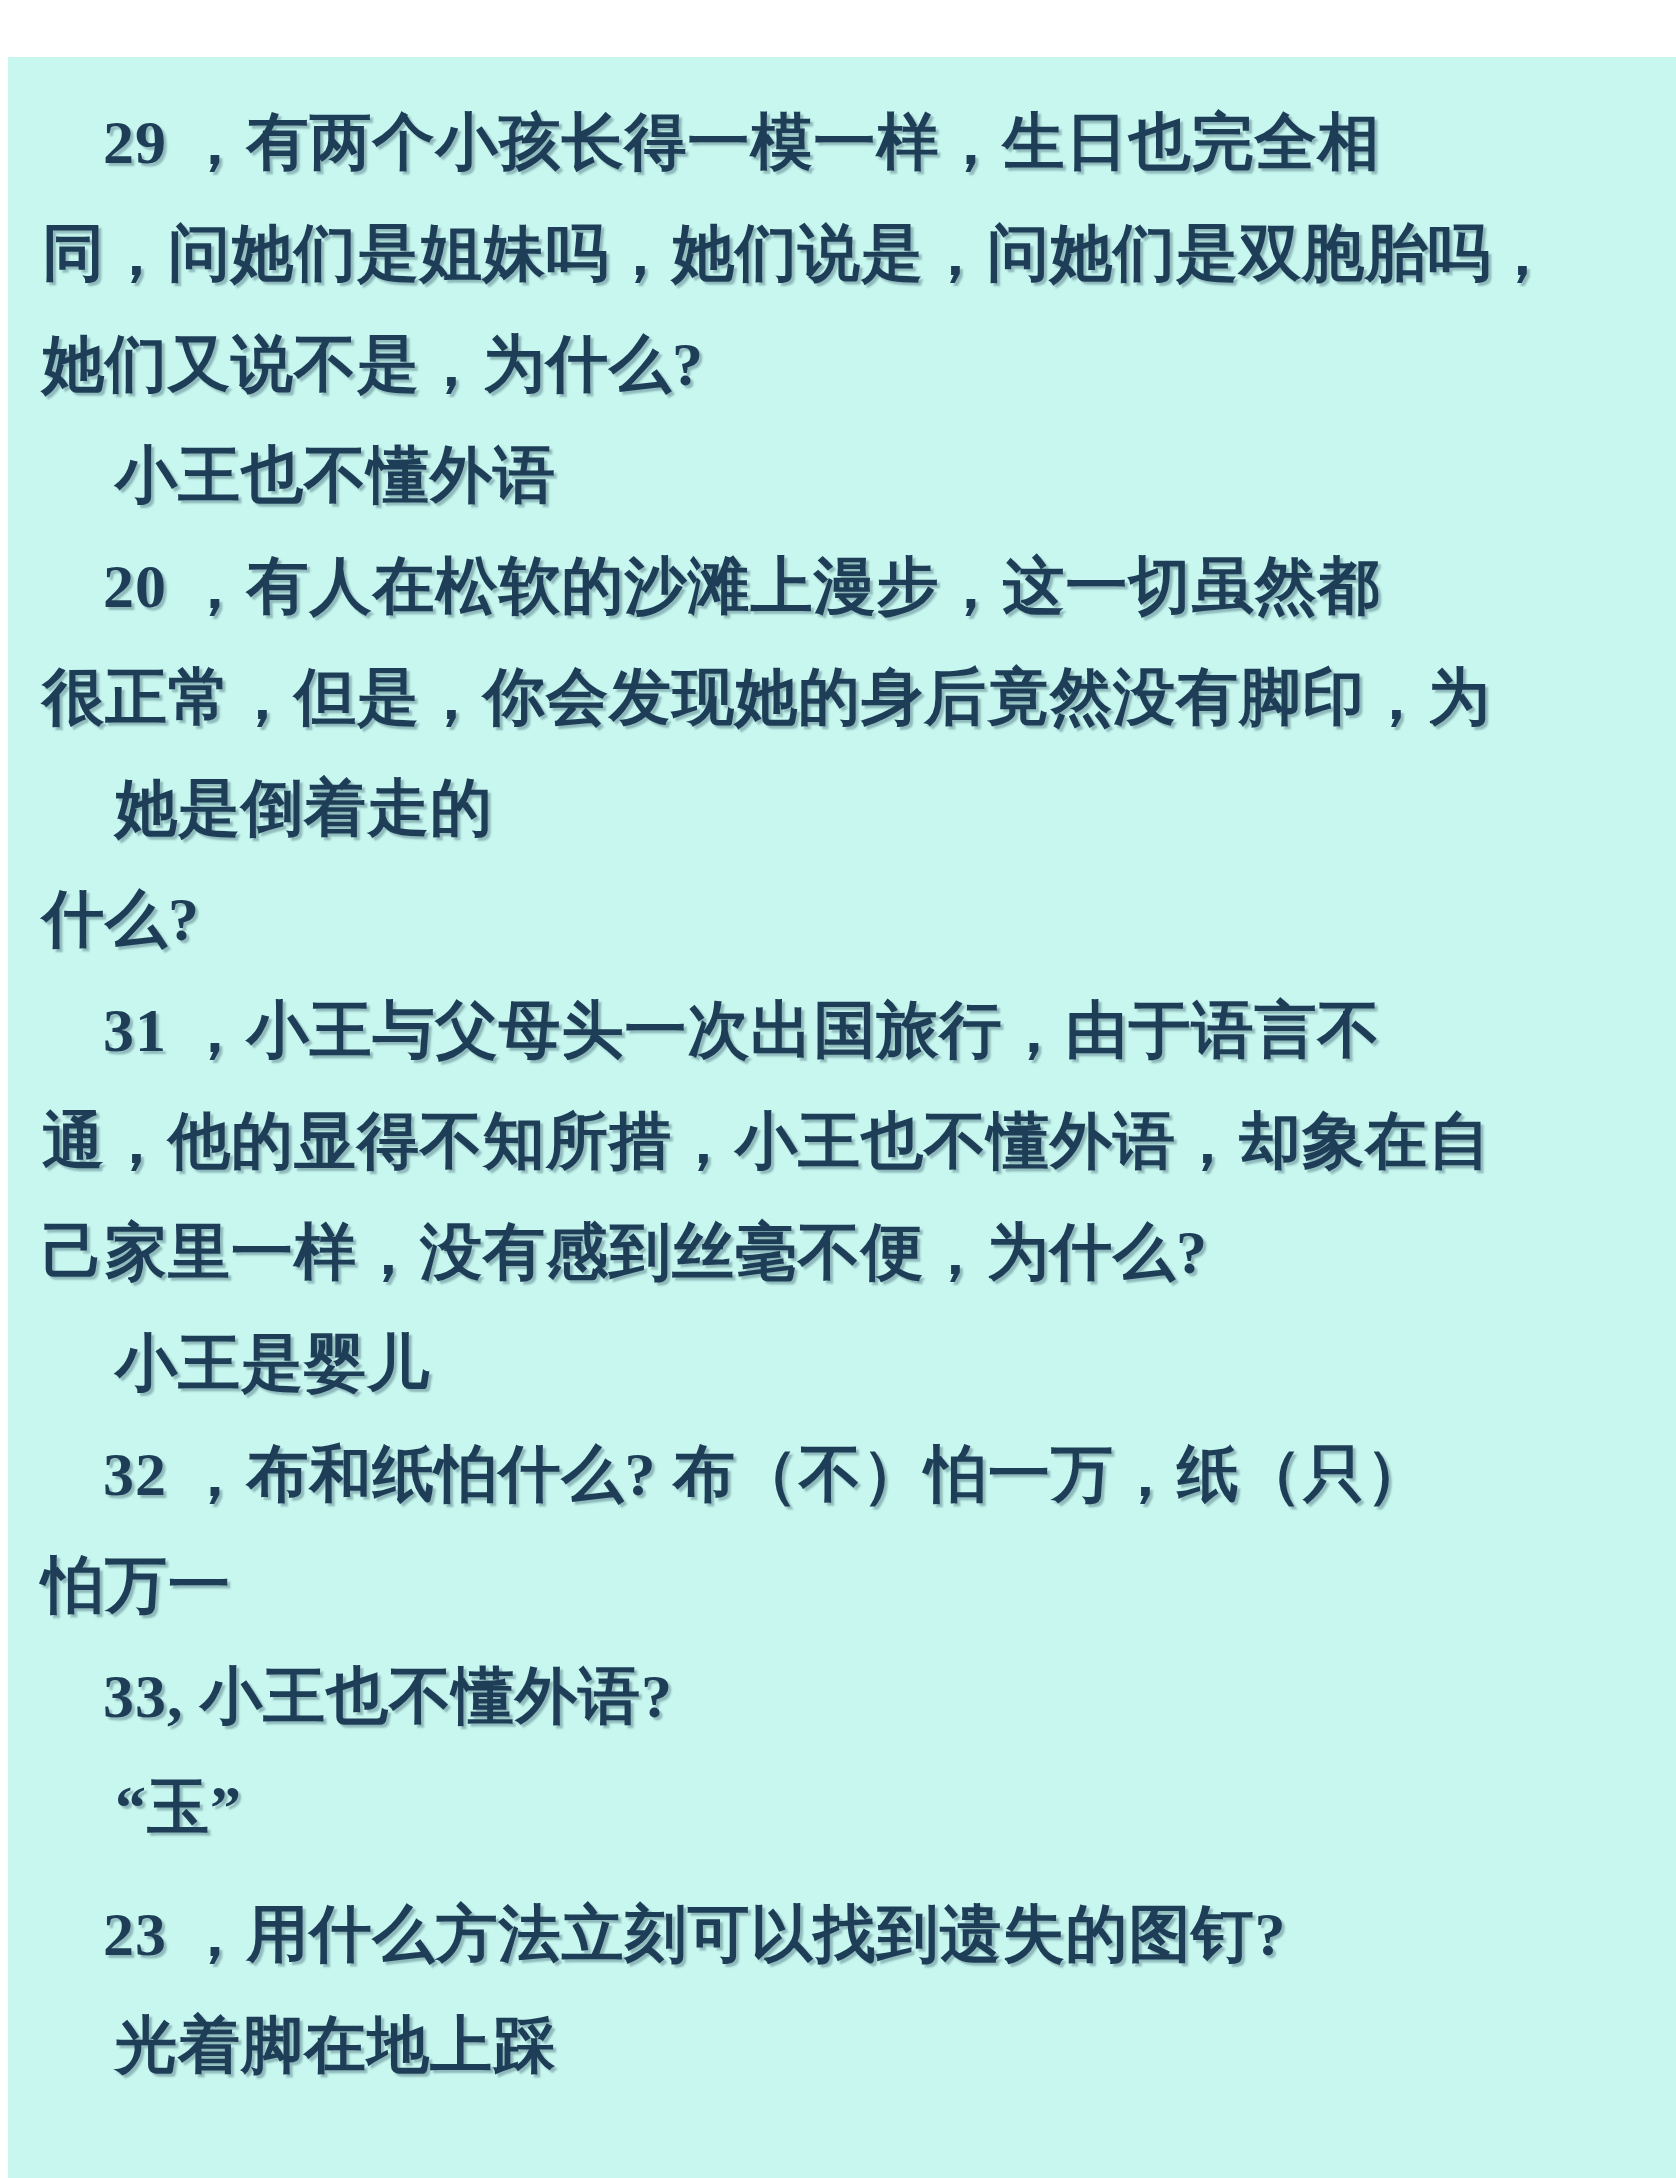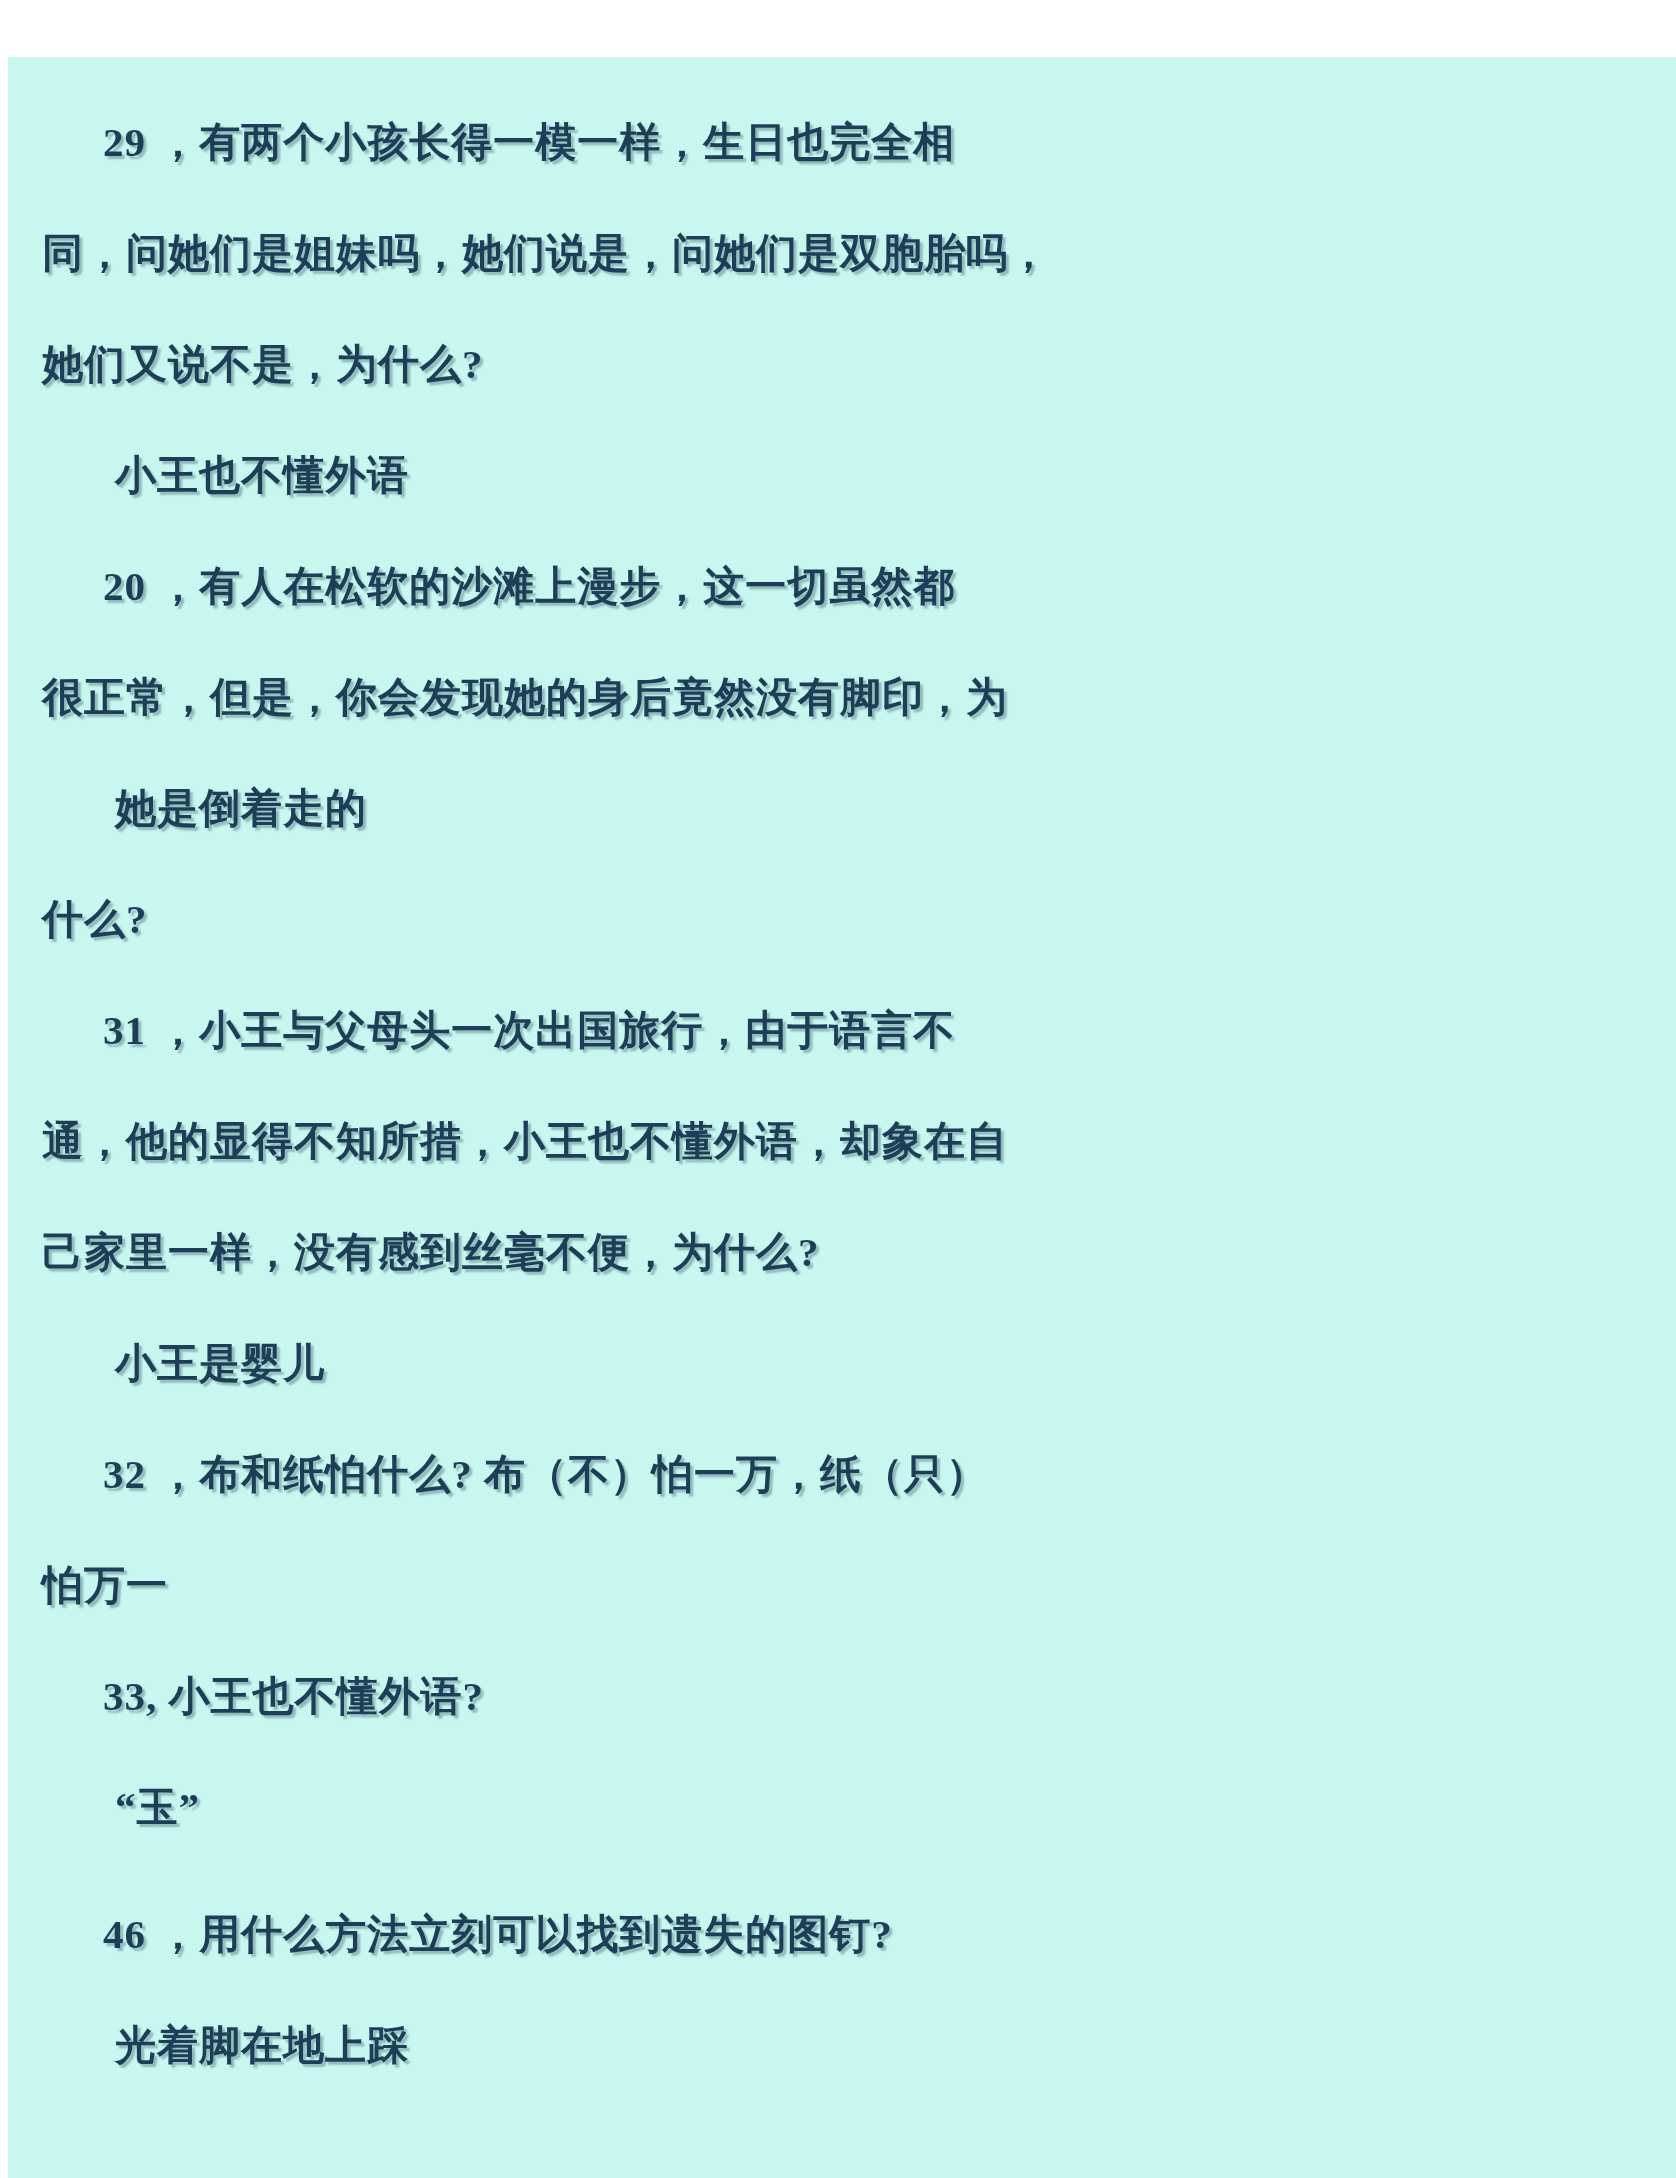--- a/index.html
+++ b/index.html
@@ -17,21 +17,21 @@
   .page-canvas {
     position: absolute;
     top: 57px;
     left: 8px;
     right: 0;
     bottom: 0;
     background: var(--page-bg, #c7f7ef);
   }
   .text-block {
     padding: 30px 24px 0 34px;
-    font-size: 41px;
+    font-size: 62px;
     line-height: 111px;
     font-weight: 700;
     color: var(--ink, #1e3d57);
     text-shadow: 3px 3px 2px rgba(15, 45, 70, 0.30);
     letter-spacing: 1px;
   }
   .line {
     white-space: nowrap;
   }
   .line.q   { padding-left: 61px; }  
@@ -52,17 +52,17 @@
     <div class="line ans">她是倒着走的</div>
     <div class="line">什么?</div>
     <div class="line q">31 ，小王与父母头一次出国旅行，由于语言不</div>
     <div class="line">通，他的显得不知所措，小王也不懂外语，却象在自</div>
     <div class="line">己家里一样，没有感到丝毫不便，为什么?</div>
     <div class="line ans">小王是婴儿</div>
     <div class="line q">32 ，布和纸怕什么? 布（不）怕一万，纸（只）</div>
     <div class="line">怕万一</div>
     <div class="line q">33, 小王也不懂外语?</div>
     <div class="line ans">“玉”</div>
-    <div class="line q sp">46 ，用什么方法立刻可以找到遗失的图钉?</div>
+    <div class="line q sp">23 ，用什么方法立刻可以找到遗失的图钉?</div>
     <div class="line ans">光着脚在地上踩</div>
   </div>
 </div>
 
 
 </body></html>

